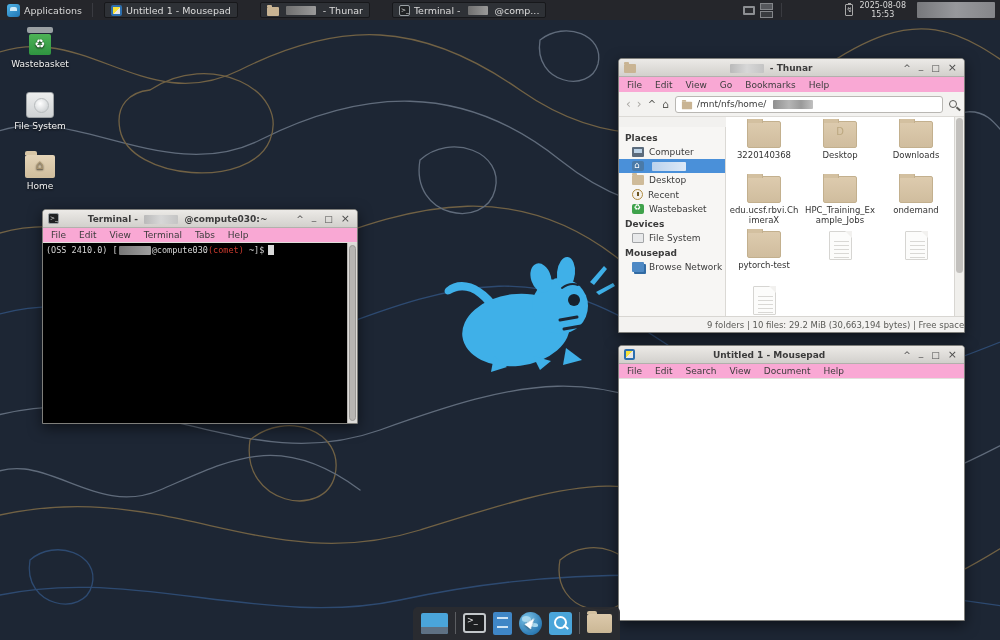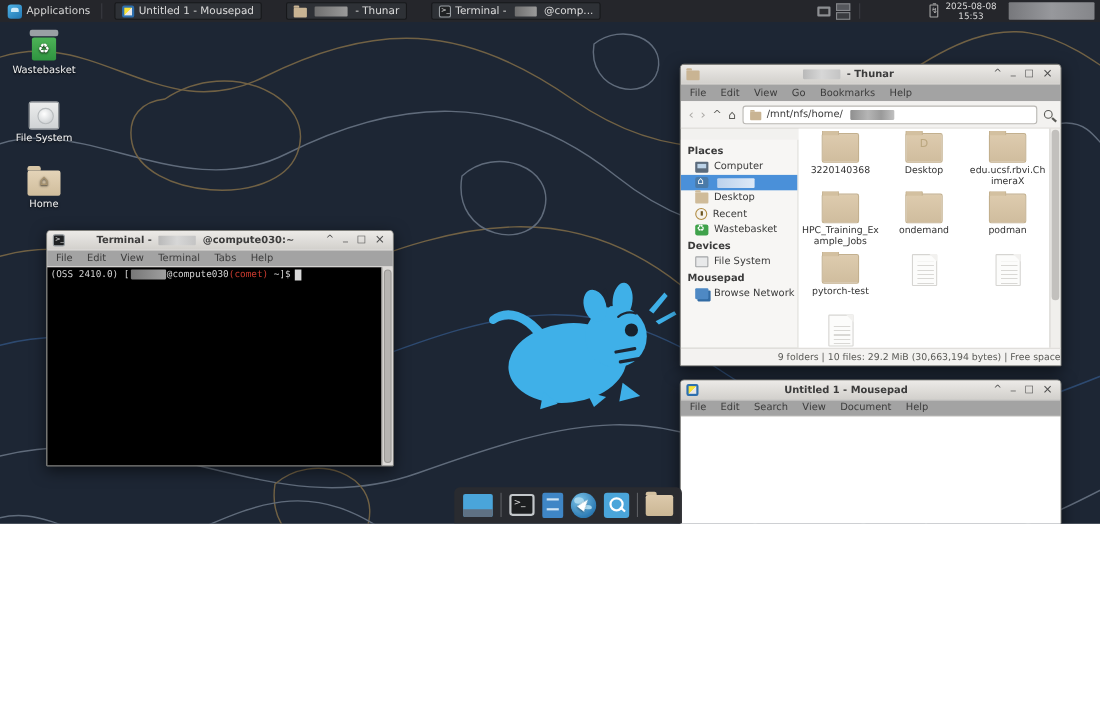--- a/index.html
+++ b/index.html
@@ -1,18 +1,18 @@
 <!DOCTYPE html>
 <html><head>
 <meta charset="utf-8">
 <style>
   * { margin:0; padding:0; box-sizing:border-box; }
   html,body { width:1000px; height:640px; overflow:hidden; }
   body { font-family:"DejaVu Sans", sans-serif; }
-  #screen { position:relative; width:1000px; height:476px; background:#1d2634; overflow:hidden; }
+  #screen { position:relative; width:1000px; height:640px; background:#1d2634; overflow:hidden; }
 
   
   #wallpaper { position:absolute; left:0; top:0; width:1000px; height:640px; }
   
   .redacted { display:inline-block; height:9px; border-radius:1px; vertical-align:middle; margin:0 3px;
               background:linear-gradient(90deg,#8f8f8f,#b5b5b5 40%,#9a9a9a 70%,#c0c0c0); }
 
   
   #panel { position:absolute; left:0; top:0; width:1000px; height:20px; background:#25262b;
            display:flex; align-items:center; color:#d6d6d6; font-size:9.5px; z-index:50; }
@@ -65,21 +65,21 @@
   .titlebar { height:18px; flex:0 0 18px; display:flex; align-items:center; padding:0 5px; gap:5px;
               background:linear-gradient(#eceae7,#d2d0cc); border-bottom:1px solid #b2b0ac; border-radius:3px 3px 0 0; }
   .tb-title { flex:1; text-align:center; font-size:9px; font-weight:bold; color:#3b3b3b; white-space:nowrap; overflow:hidden; }
   .tb-title .redacted { width:34px; background:linear-gradient(90deg,#b9b9b9,#d7d7d7 50%,#c4c4c4); }
   .tb-btns { display:flex; gap:8px; color:#4d4d4d; font-size:9px; padding-right:2px; }
   .tb-btns span { cursor:default; line-height:16px; }
   .wc-shade::before { content:"^"; }
   .wc-min::before { content:"_"; position:relative; top:-2px; }
   .wc-max::before { content:"□"; }
   .wc-close::before { content:"×"; font-size:11px; }
-  .menubar { display:flex; gap:13px; align-items:center; padding:0 8px; background:#a3a3a3; font-size:9px; color:#3c3c3c; }
+  .menubar { display:flex; gap:13px; align-items:center; padding:0 8px; background:#f9a8d4; font-size:9px; color:#3c3c3c; }
 
   
   #terminal-win { left:42px; top:209px; width:316px; height:215px; }
   #terminal-win .menubar { height:15px; flex:0 0 15px; border-bottom:1px solid #e0dedb; }
   #term-body { flex:1; display:flex; min-height:0; }
   #term-screen { flex:1; background:#000; color:#d4d4d4; font-family:"DejaVu Sans Mono", monospace;
                  font-size:8.5px; padding:2px 3px; white-space:nowrap; overflow:hidden; }
   #term-screen .redacted { width:32px; height:9px; margin:0 1px; background:linear-gradient(90deg,#777,#9f9f9f); }
   .prompt-red { color:#cc3b2f;text-align:center; }
   .cursor { display:inline-block; width:6px; height:10px; background:#d8d8d8; vertical-align:text-bottom; margin-left:4px; }
@@ -340,33 +340,33 @@
           <div class="fitem">
               <span class="folder-ic"></span>
               <span class="lbl">3220140368</span>
             </div>
           <div class="fitem">
               <span class="folder-ic desktop"></span>
               <span class="lbl">Desktop</span>
             </div>
           <div class="fitem">
               <span class="folder-ic"></span>
+              <span class="lbl">Downloads</span>
+            </div>
+          <div class="fitem">
+              <span class="folder-ic"></span>
               <span class="lbl">edu.ucsf.rbvi.ChimeraX</span>
             </div>
           <div class="fitem">
               <span class="folder-ic"></span>
               <span class="lbl">HPC_Training_Example_Jobs</span>
             </div>
           <div class="fitem">
               <span class="folder-ic"></span>
               <span class="lbl">ondemand</span>
-            </div>
-          <div class="fitem">
-              <span class="folder-ic"></span>
-              <span class="lbl">podman</span>
             </div>
           <div class="fitem">
               <span class="folder-ic"></span>
               <span class="lbl">pytorch-test</span>
             </div>
           <div class="fitem">
               <span class="file-ic"></span>
             </div>
           <div class="fitem">
               <span class="file-ic"></span>

